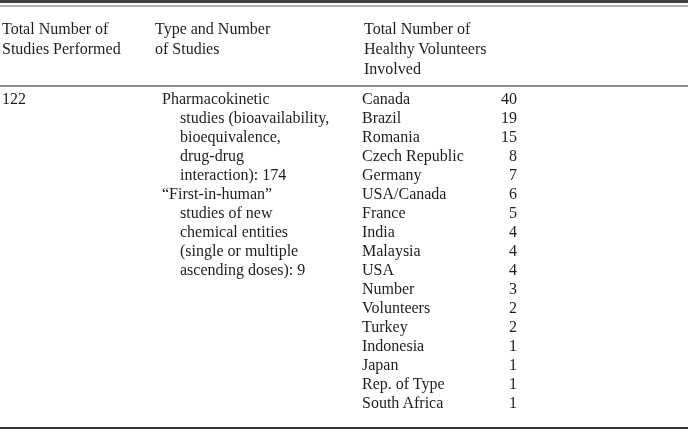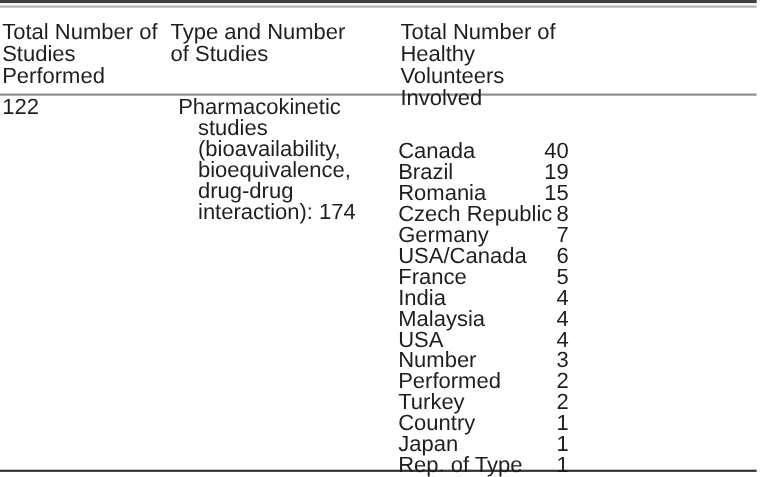--- a/index.html
+++ b/index.html
@@ -11,22 +11,22 @@
     --page-bg: #ffffff;
   }
   * { margin: 0; padding: 0; box-sizing: border-box; }
   html, body { background: var(--page-bg); }
   .page {
     position: relative;
     width: 688px;
     height: 434px;
     background: var(--page-bg);
     color: var(--text);
-    font-family: Liberation Sans, sans-serif;
-    font-size: 20px;
+    font-family: Liberation Serif, serif;
+    font-size: 16px;
     overflow: hidden;
   }
   
   .rule-top-thick { height: 3px; background: var(--rule-dark); }
   .rule-top-gap   { height: 2px; background: var(--page-bg); }
   .rule-top-thin  { height: 2px; background: var(--rule-light); }
 
   .header-row {
     display: flex;
     height: 78px;
@@ -64,21 +64,21 @@
     padding-left: 18px;
     text-indent: -18px;
   }
   .hang-volunteers {
     white-space: pre-line;
     padding-left: 50px;
     text-indent: -10px;
   }
 
   
-  .country-list { padding-left: 12px; padding-right: 5px; margin-top: 40px; }
+  .country-list { padding-left: 12px; padding-right: 5px; }
   .country-row { display: flex; justify-content: space-between; height: 19px; }
   .country-name { white-space: nowrap; }
   .country-count { text-align: left; }
 </style>
 </head>
 <body>
 
 <div class="page">
 
   <div class="rule-top-thick"></div>
@@ -99,20 +99,25 @@
 
   <div class="body-row">
     <div class="bcell c1">122</div>
     <div class="bcell c2">
 
     <div class="hang">Pharmacokinetic
 studies (bioavailability,
 bioequivalence,
 drug-drug
 interaction): 174</div>
+        <div class="hang">“First-in-human”
+studies of new
+chemical entities
+(single or multiple
+ascending doses): 9</div>
       </div>
     <div class="bcell c4 country-list">
 
   <div class="country-row">
     <span class="country-name">Canada</span>
     <span class="country-count">40</span>
   </div>
 
   <div class="country-row">
     <span class="country-name">Brazil</span>
@@ -158,31 +163,31 @@
     <span class="country-name">USA</span>
     <span class="country-count">4</span>
   </div>
 
   <div class="country-row">
     <span class="country-name">Number</span>
     <span class="country-count">3</span>
   </div>
 
   <div class="country-row">
-    <span class="country-name">Performed</span>
+    <span class="country-name">Volunteers</span>
     <span class="country-count">2</span>
   </div>
 
   <div class="country-row">
     <span class="country-name">Turkey</span>
     <span class="country-count">2</span>
   </div>
 
   <div class="country-row">
-    <span class="country-name">Country</span>
+    <span class="country-name">Indonesia</span>
     <span class="country-count">1</span>
   </div>
 
   <div class="country-row">
     <span class="country-name">Japan</span>
     <span class="country-count">1</span>
   </div>
 
   <div class="country-row">
     <span class="country-name">Rep. of Type</span>

